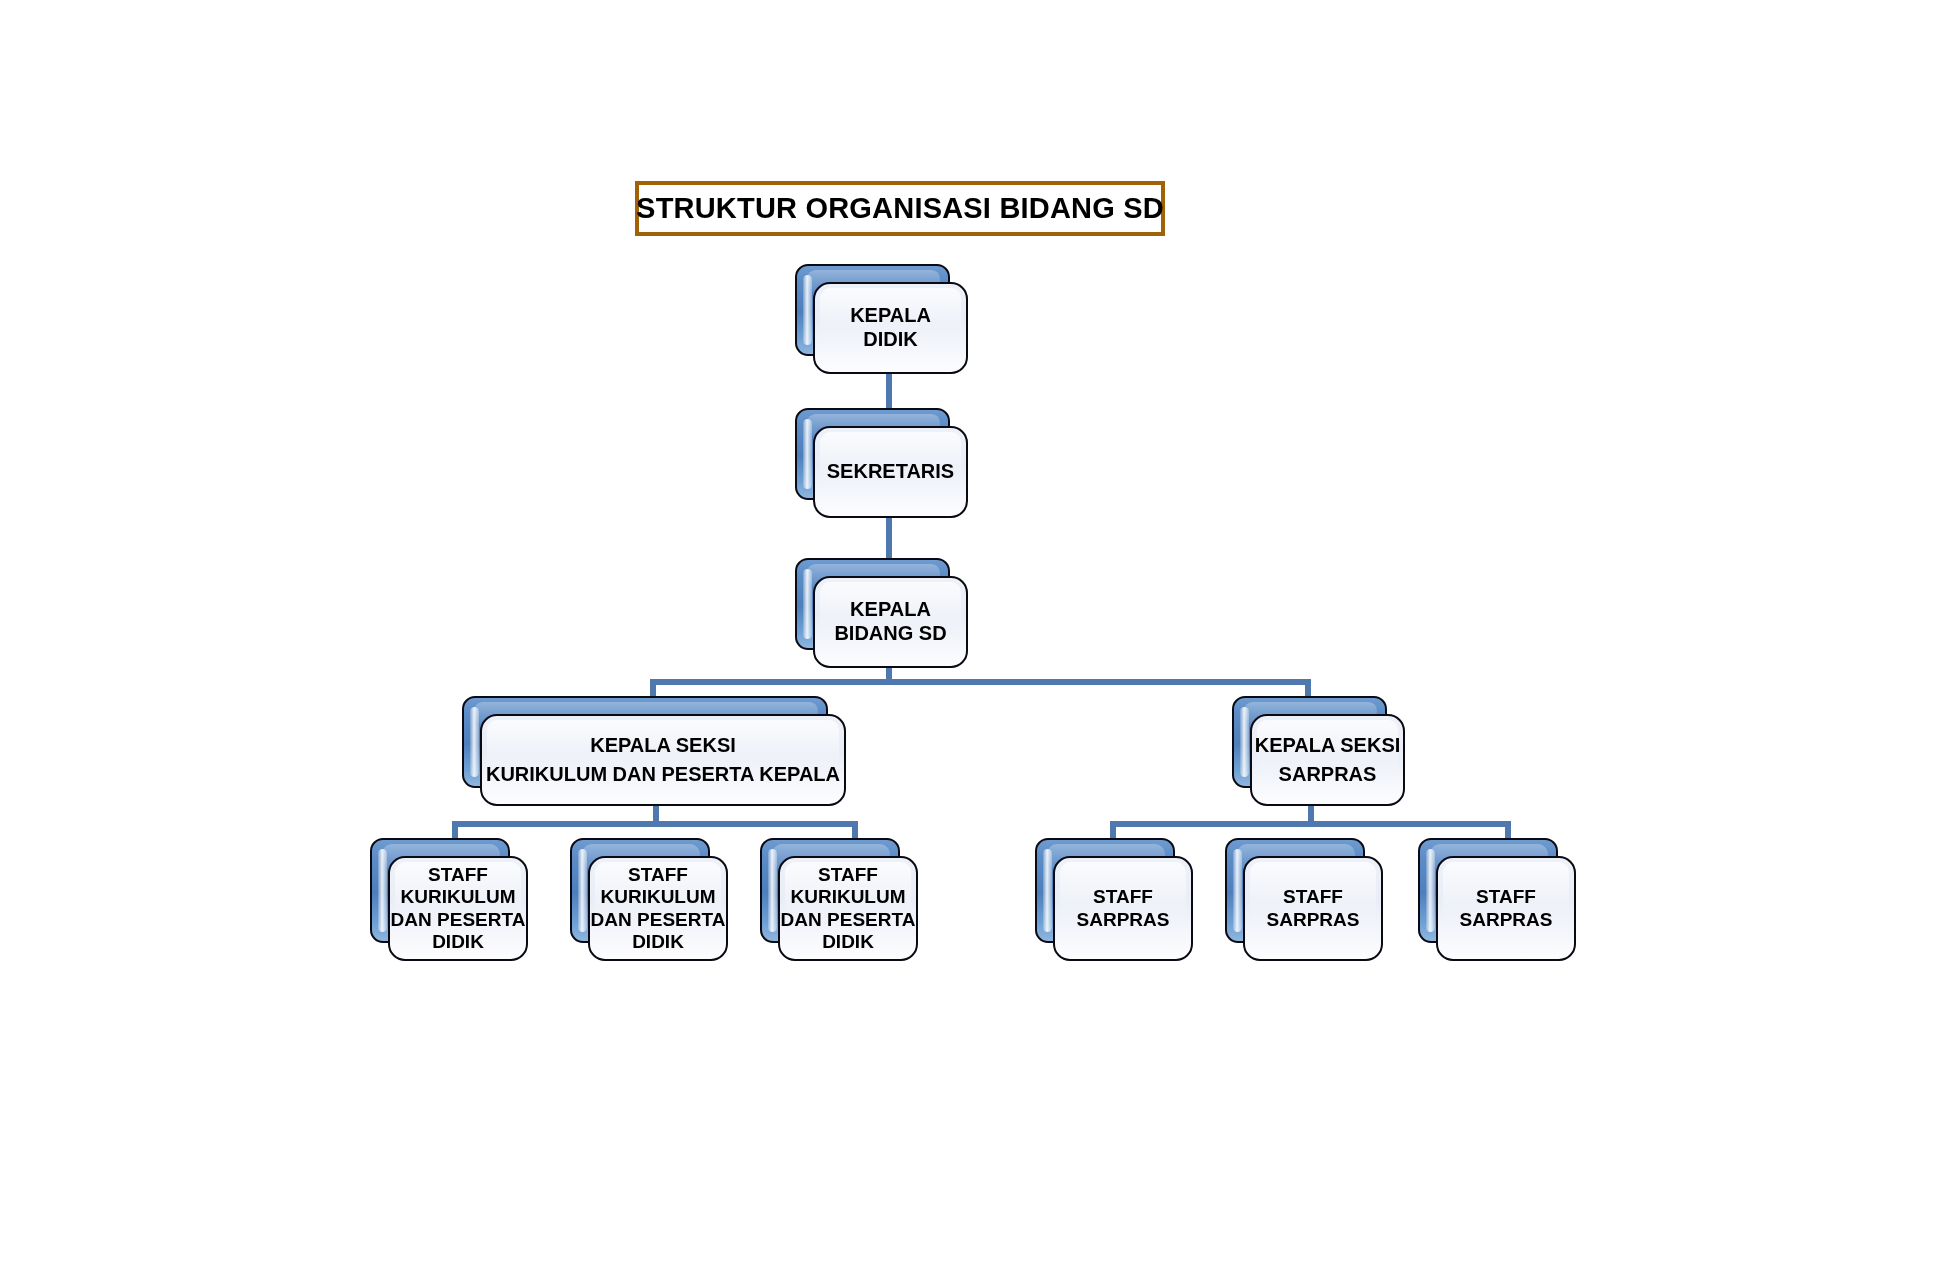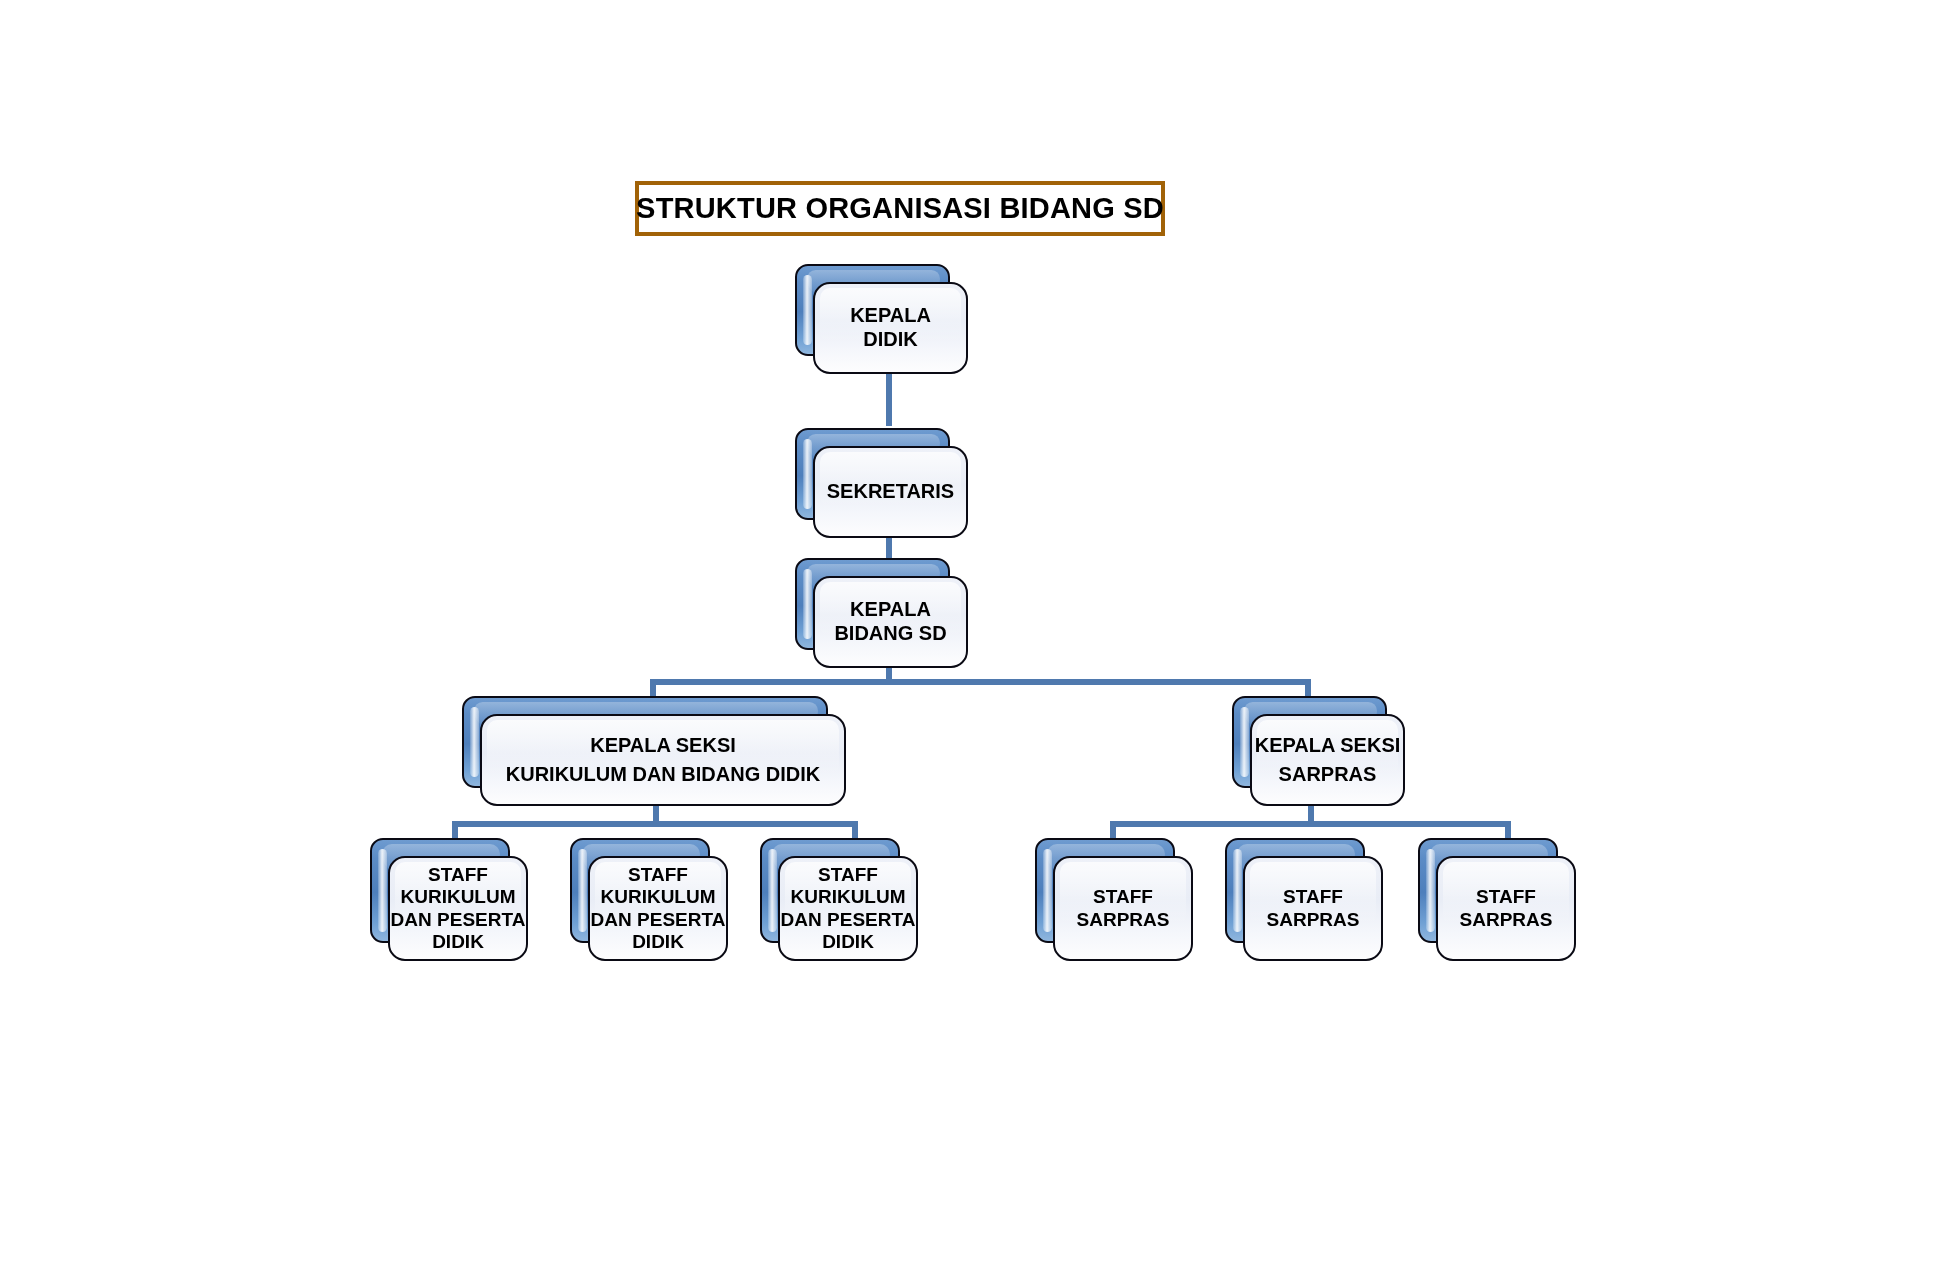--- a/index.html
+++ b/index.html
@@ -171,21 +171,21 @@
     <div class="back-card"></div>
     <div class="front-card" style="left:18px; top:18px; width:155px; height:92px;">
       <div class="inner-sheen"></div>
       <div class="label" style="font-size:20px;">
         <span class="ln">KEPALA</span>
         <span class="ln">DIDIK</span>
       </div>
     </div>
   </div>
 
-  <div class="node" style="left:795px; top:428px; width:155px; height:92px;">
+  <div class="node" style="left:795px; top:408px; width:155px; height:92px;">
     <div class="back-card"></div>
     <div class="front-card" style="left:18px; top:18px; width:155px; height:92px;">
       <div class="inner-sheen"></div>
       <div class="label" style="font-size:20px;">
         <span class="ln">SEKRETARIS</span>
       </div>
     </div>
   </div>
 
   <div class="node" style="left:795px; top:558px; width:155px; height:92px;">
@@ -198,21 +198,21 @@
       </div>
     </div>
   </div>
 
   <div class="node" style="left:462px; top:696px; width:366px; height:92px;">
     <div class="back-card"></div>
     <div class="front-card" style="left:18px; top:18px; width:366px; height:92px;">
       <div class="inner-sheen"></div>
       <div class="label" style="font-size:20px; line-height:1.45;">
         <span class="ln">KEPALA SEKSI</span>
-        <span class="ln">KURIKULUM DAN BIDANG DIDIK</span>
+        <span class="ln">KURIKULUM DAN PESERTA KEPALA</span>
       </div>
     </div>
   </div>
 
   <div class="node" style="left:1232px; top:696px; width:155px; height:92px;">
     <div class="back-card"></div>
     <div class="front-card" style="left:18px; top:18px; width:155px; height:92px;">
       <div class="inner-sheen"></div>
       <div class="label" style="font-size:20px; line-height:1.45;">
         <span class="ln">KEPALA SEKSI</span>

